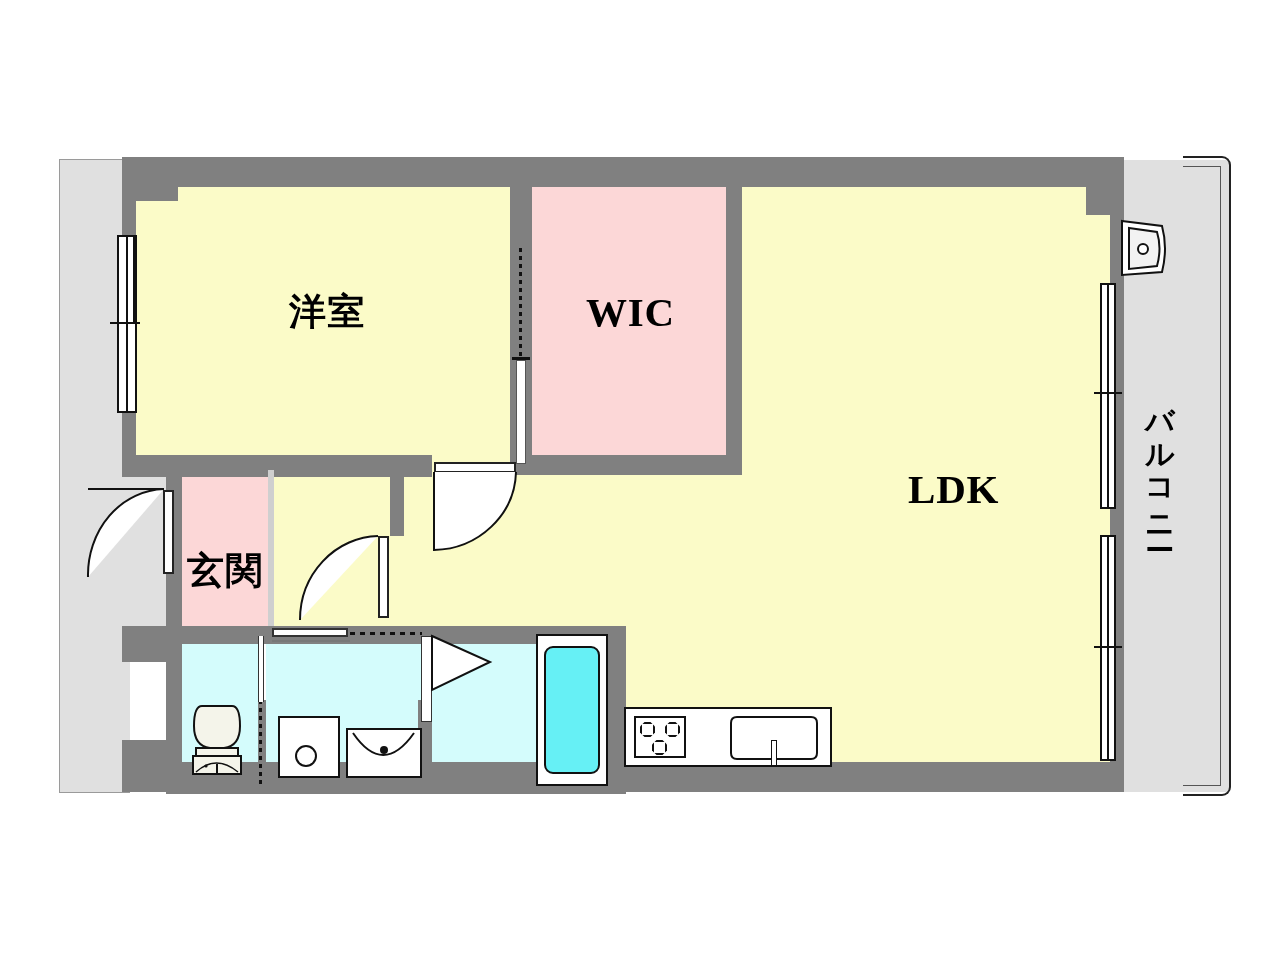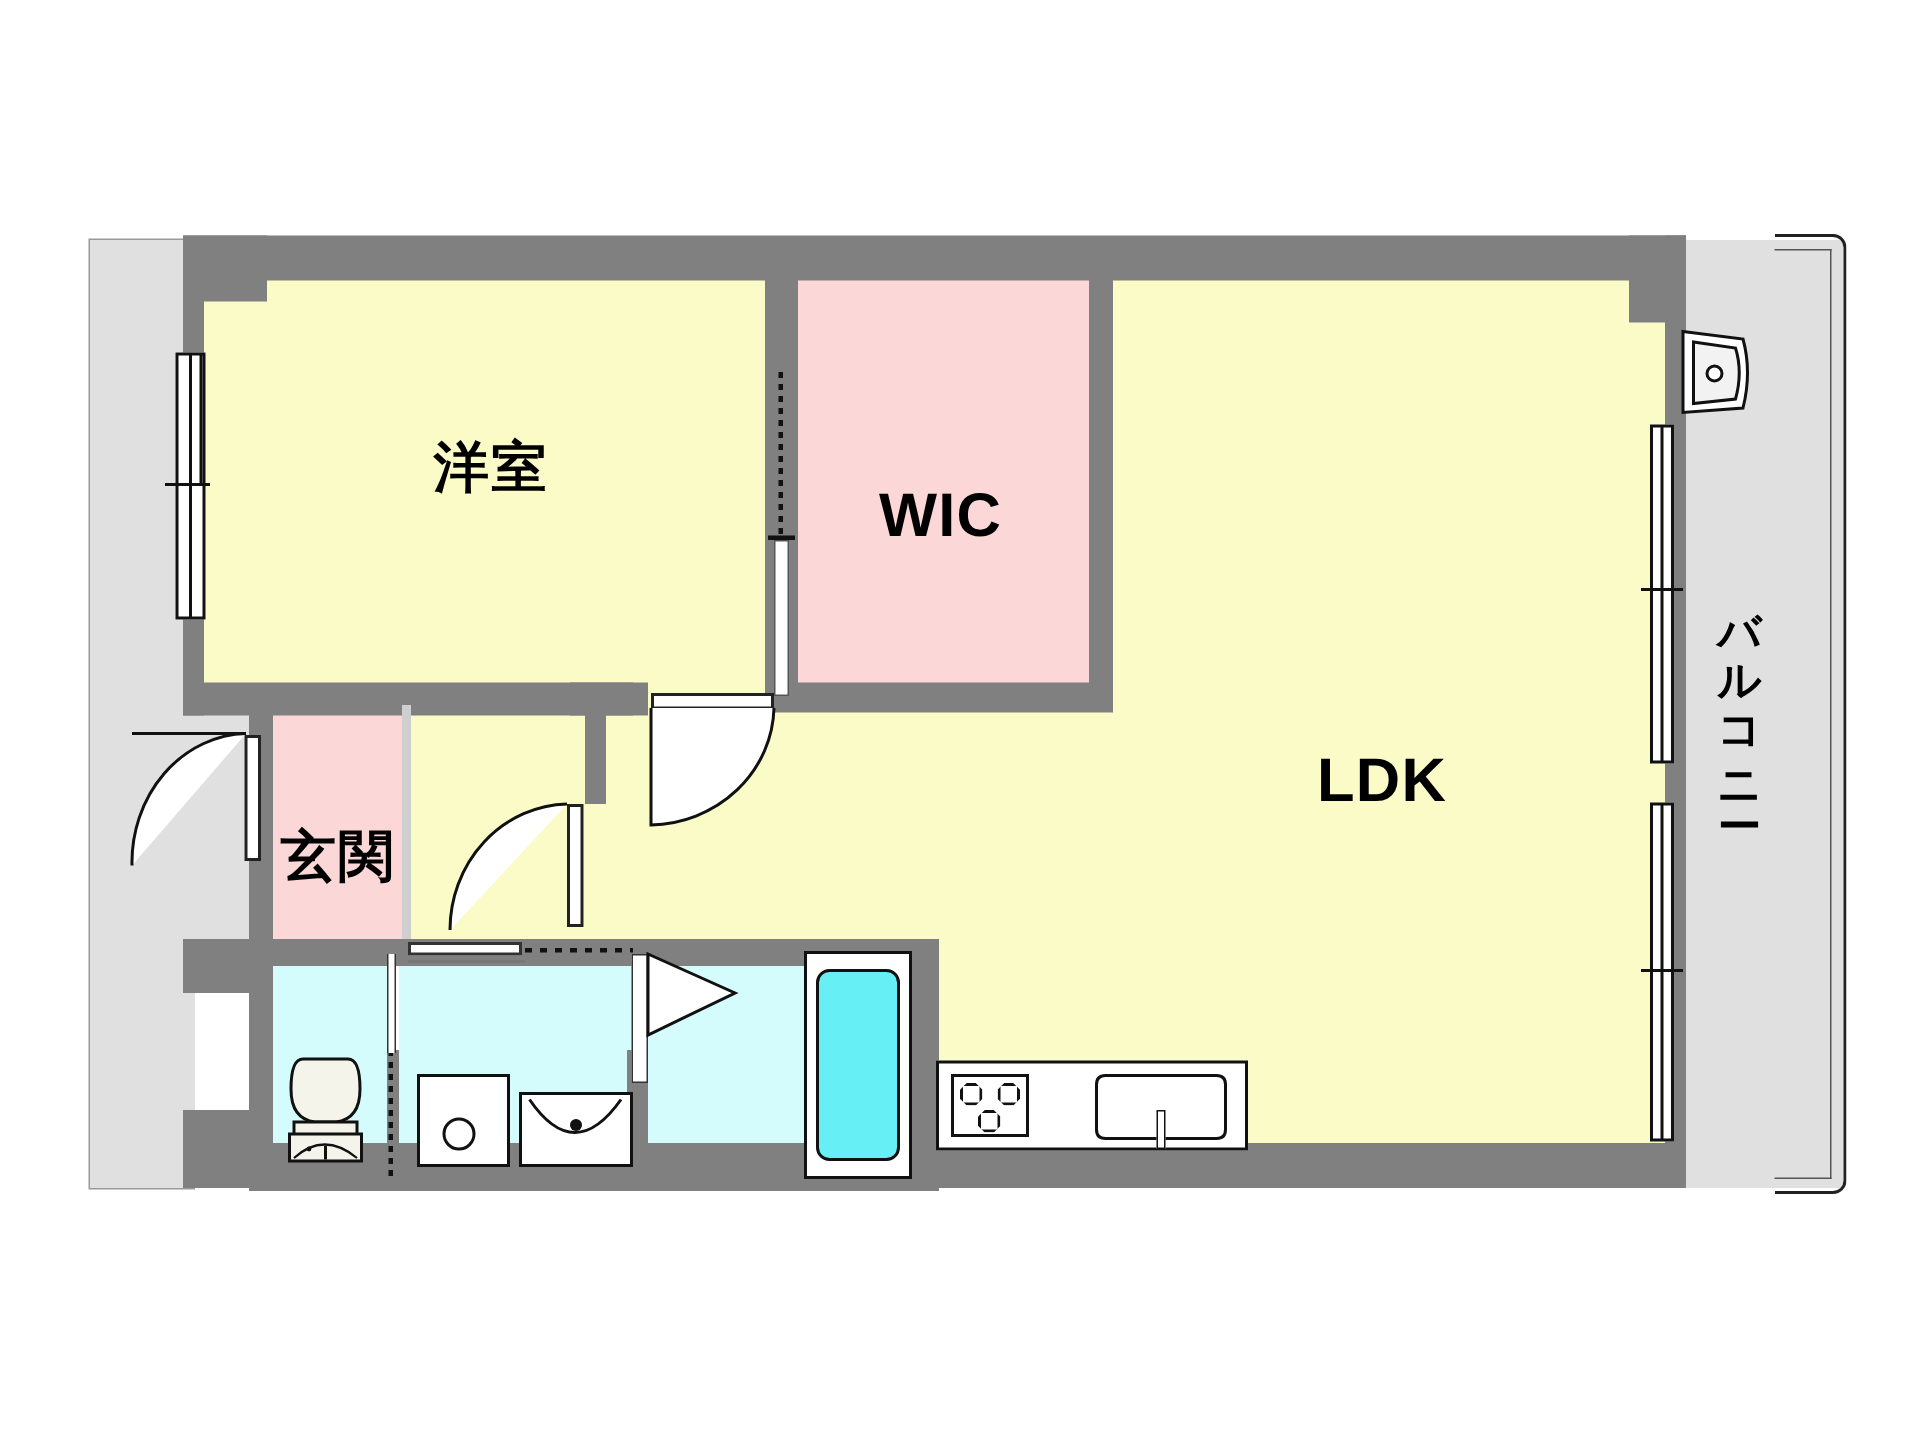--- a/index.html
+++ b/index.html
@@ -15,22 +15,22 @@
   .tub-cyan{background:#66f0f5;}
   .corridor{background:#e0e0e0;}
   .balcony{background:#e0e0e0;}
   .wall{background:#808080;}
   .wall-thin{background:#808080;}
 
   
   .label{position:absolute;color:#000000;font-weight:bold;
          white-space:nowrap;letter-spacing:0.04em;}
   .label-jp{font-family:"DejaVu Sans",sans-serif;font-size:37px;}
-  .label-en{font-family:Liberation Sans, sans-serif;font-size:41px;
-            letter-spacing:0.02em;margin-top:32px;}
+  .label-en{font-family:Liberation Serif, serif;font-size:41px;
+            letter-spacing:0.02em;}
   .label-vert{font-family:"DejaVu Sans",sans-serif;font-size:29px;
               writing-mode:vertical-rl;text-orientation:upright;
               line-height:1.18;letter-spacing:0.12em;}
 
   
   .winframe{border:2px solid #111111;background:#ffffff;}
   .winline{background:#111111;}
   .doorpanel{background:#ffffff;border:1px solid #555555;}
   .dotline{background-image:repeating-linear-gradient(to bottom,#111 0 4px,transparent 4px 8px);width:3px;}
   .dotline-h{background-image:repeating-linear-gradient(to right,#111 0 5px,transparent 5px 10px);height:3px;}
@@ -189,19 +189,19 @@
   <div class="abs burner" style="left:652px;top:740px;width:15px;height:15px;"></div>
   <svg class="abs" style="left:729px;top:715px;width:90px;height:47px;">
     <path d="M 8 2 L 82 2 Q 88 2 88 8 L 88 38 Q 88 44 82 44 L 8 44 Q 2 44 2 38 L 2 8 Q 2 2 8 2 Z" fill="#ffffff" stroke="#111" stroke-width="2"></path>
   </svg>
   <div class="abs" style="left:771px;top:740px;width:6px;height:26px;border:1.5px solid #111;background:#ffffff;"></div>
 
   <div class="label label-jp" style="left:289px;top:287px;">洋室</div>
 
   <div class="label label-en" style="left:586px;top:288px;">WIC</div>
 
-  <div class="label label-en" style="left:878px;top:465px;">LDK</div>
+  <div class="label label-en" style="left:908px;top:465px;">LDK</div>
 
   <div class="label label-jp" style="left:187px;top:546px;">玄関</div>
 
   <div class="label label-vert" style="left:1143px;top:388px;">バルコニー</div>
 
 </div>
 
 </body></html>

